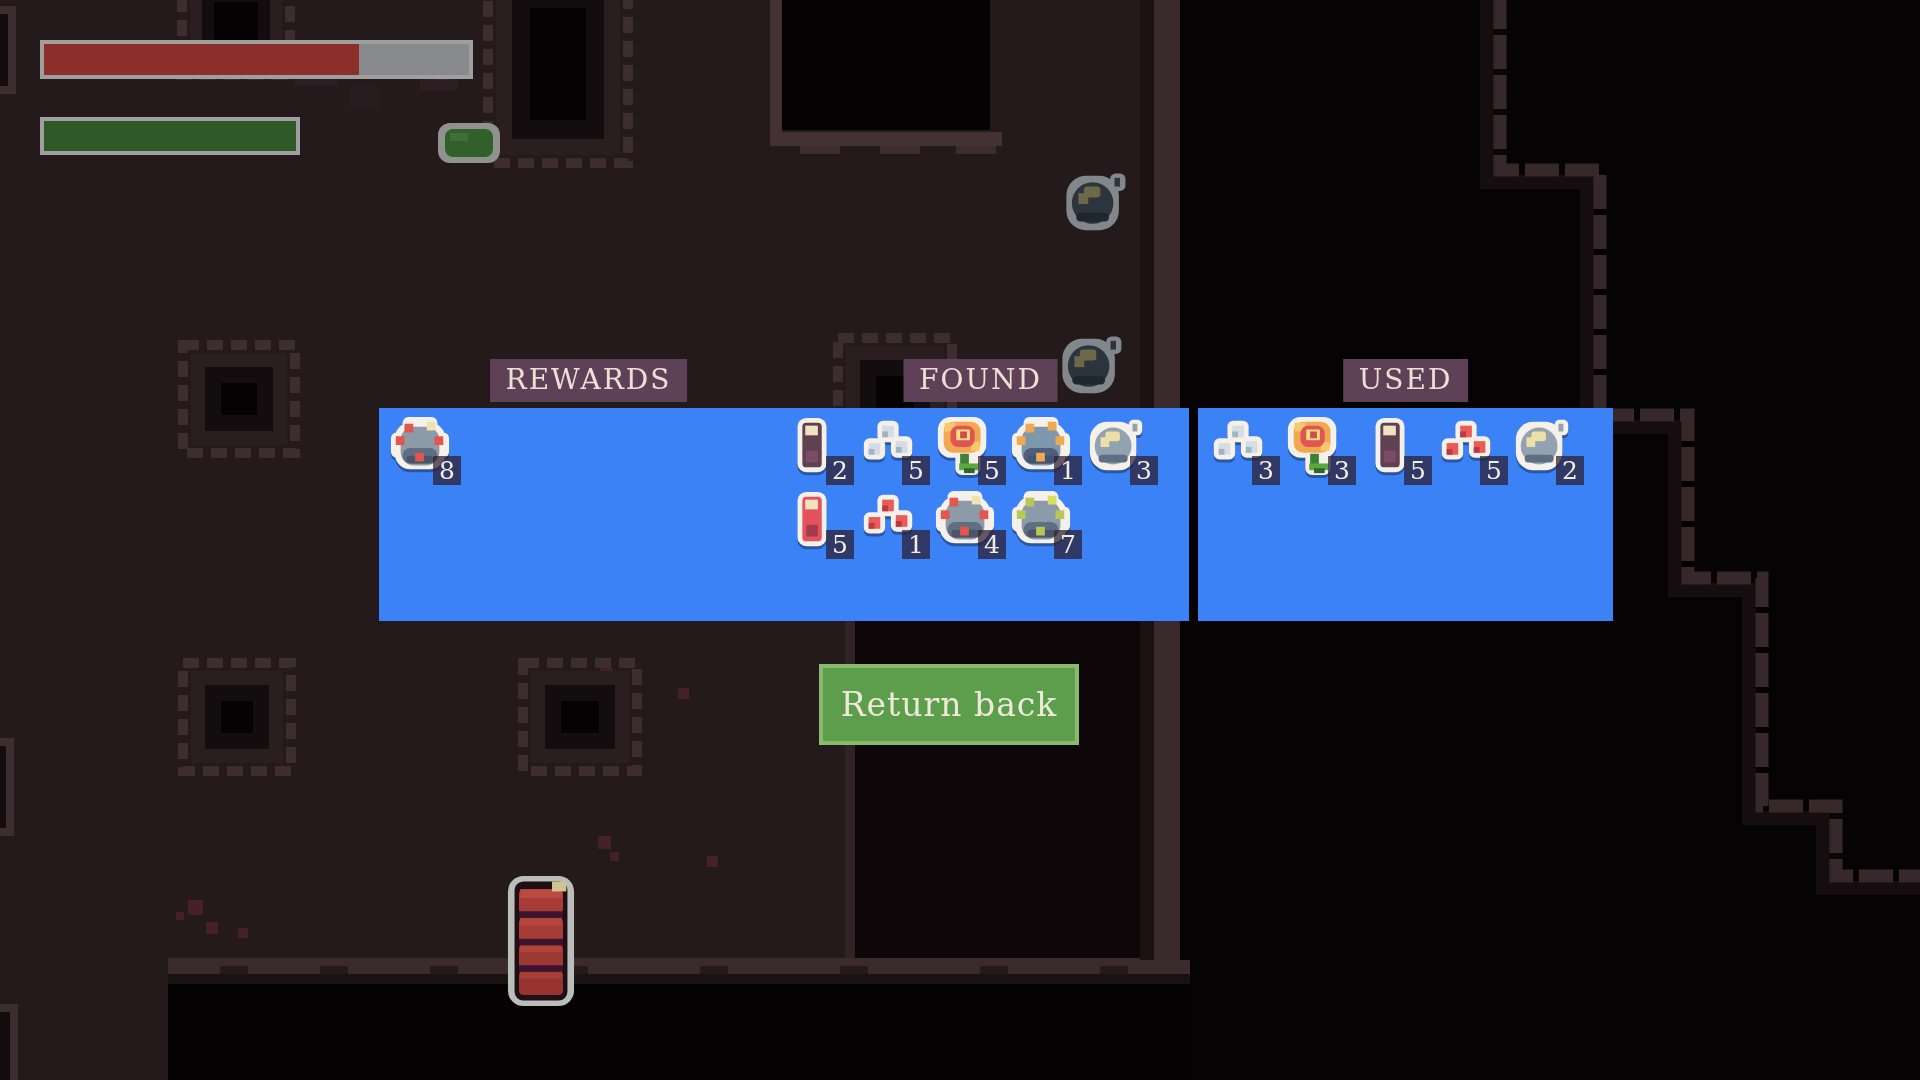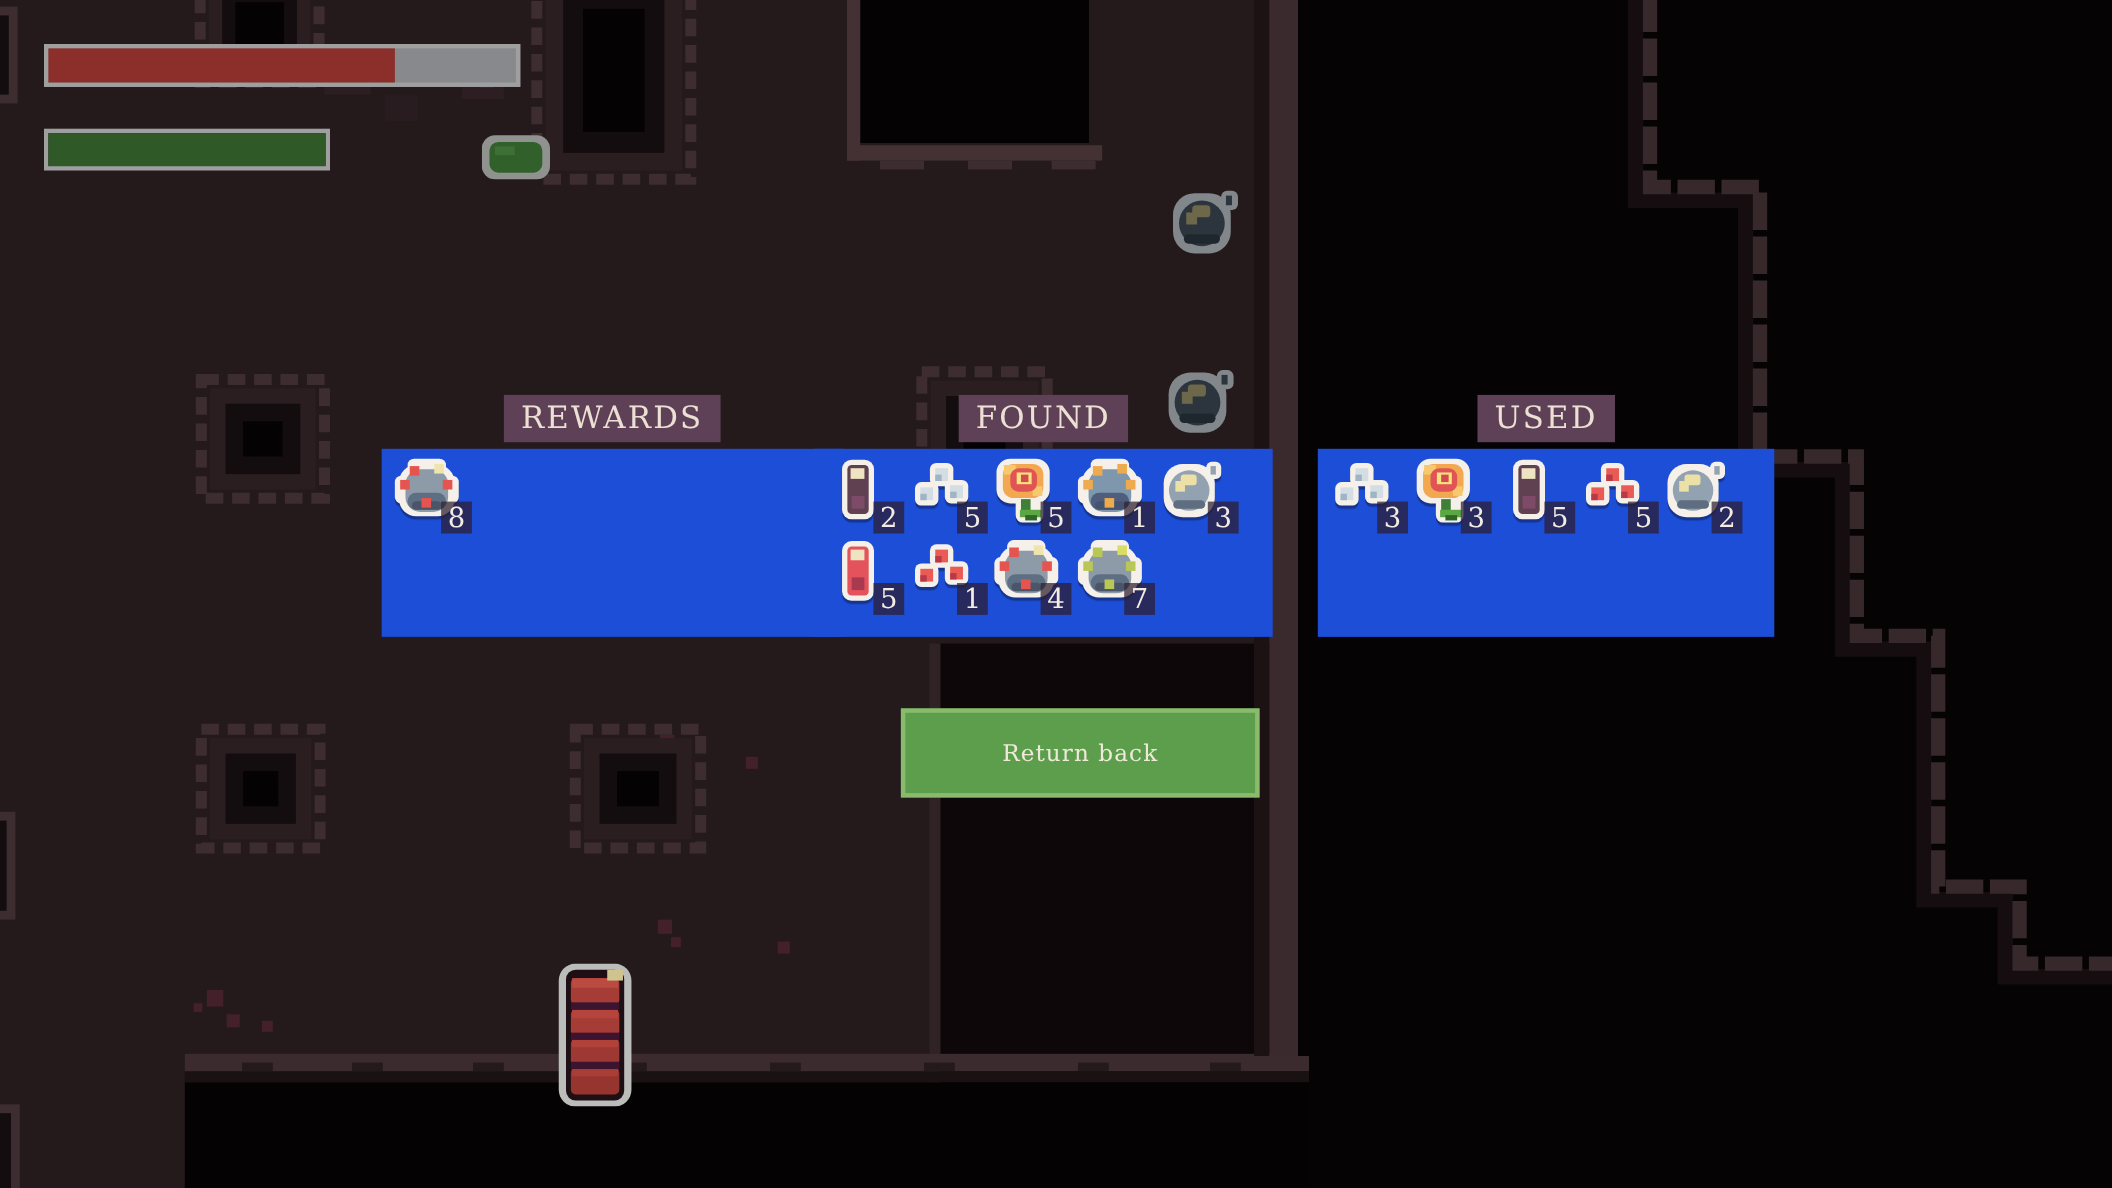--- a/index.html
+++ b/index.html
@@ -6,41 +6,41 @@
   #stage{
     position:relative;width:1920px;height:1080px;overflow:hidden;
     background:#060304;
     font-family:"DejaVu Serif","Liberation Serif",serif;
   }
   #bg{position:absolute;left:0;top:0;z-index:0;}
   
   .bar{position:absolute;border:4px solid #9f9f9f;background:#87898c;z-index:3;}
   .bar-fill{height:100%;}
   
-  .panel{position:absolute;top:408px;height:171px;background:#1d4ed8;z-index:4;}
+  .panel{position:absolute;top:408px;height:213px;background:#3b82f6;z-index:4;margin-left:32px;}
   .panel-label{
     position:absolute;top:-49px;left:50%;transform:translateX(-50%);
     background:#5e4156;color:#ece0d4;font-size:28px;letter-spacing:2px;
     padding:4px 16px 6px 16px;white-space:nowrap;
   }
   .panel-items{position:absolute;left:8px;top:5px;right:4px;bottom:4px;
     display:flex;flex-wrap:wrap;align-content:flex-start;}
   .item{position:relative;width:76px;height:74px;}
   .item svg{position:absolute;left:2px;top:2px;filter:drop-shadow(0 3px 0 rgba(10,5,10,.35));}
   .item-count{
     position:absolute;right:2px;bottom:2px;z-index:2;
     background:rgba(44,29,46,.72);color:#f3ece3;font-size:25px;line-height:29px;
     min-width:20px;padding:0 4px;text-align:center;
   }
   
   #return-btn{
-    position:absolute;left:819px;top:644px;width:326px;height:81px;z-index:5;
+    position:absolute;left:819px;top:664px;width:260px;height:81px;z-index:5;
     background:#5d9e4d;border:4px solid #8abb6d;color:#efe9d9;
     font-family:"DejaVu Serif","Liberation Serif",serif;
-    font-size:21px;letter-spacing:1px;cursor:pointer;
+    font-size:33px;letter-spacing:1px;cursor:pointer;
   }
   .world{position:absolute;z-index:1;}
 </style>
 </head>
 <body>
 
 <div id="stage">
 
   <svg id="bg" width="1920" height="1080" viewBox="0 0 1920 1080">
 
@@ -394,21 +394,21 @@
                 <rect x="47" y="22" width="9" height="9"></rect>
                 <rect x="27" y="39" width="9" height="9"></rect>
               </g>
   <rect x="39" y="7" width="9" height="9" fill="#d8dd66"></rect>
             </svg>
           </div>
           <span class="item-count">7</span>
         </div>
       </div>
   </div>
-  <div class="panel" style="left:1198px;width:415px">
+  <div class="panel" style="left:1166px;width:415px">
     <div class="panel-label">USED</div>
     <div class="panel-items">
         <div class="item">
           <div>
             <svg width="62" height="62" viewBox="0 0 64 64">
               <g transform="translate(20,6)">
                 <rect width="22" height="22" rx="6" fill="#f5f1ea"></rect>
                 <rect x="5" y="5" width="12" height="12" fill="#d3dde3"></rect>
                 <rect x="5" y="11" width="6" height="6" fill="#9fb4c4"></rect>
               </g>

